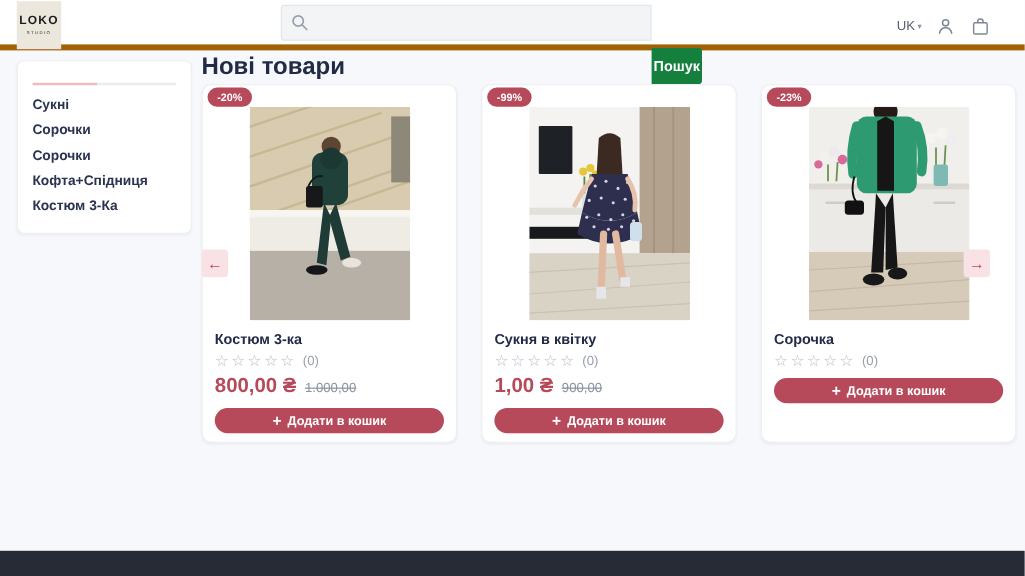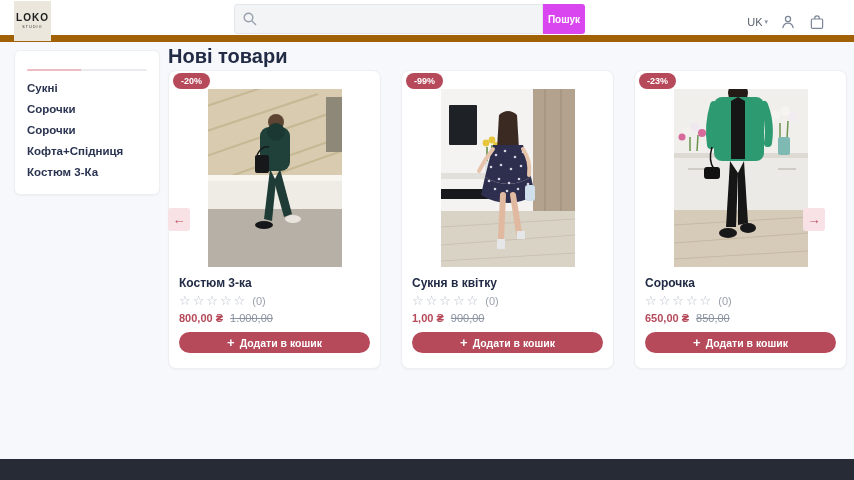--- a/index.html
+++ b/index.html
@@ -1,29 +1,29 @@
 <!DOCTYPE html>
 <html><head>
 <meta charset="utf-8">
 <style>
   * { margin:0; padding:0; box-sizing:border-box; }
   html,body { width:854px; height:480px; overflow:hidden; }
   body { font-family:"Liberation Sans", sans-serif; background:#f7f8fb; position:relative; }
 
   
-  header { position:absolute; top:0; left:0; width:854px; height:42px; background:#ffffff; border-bottom:7px solid #a16207; z-index:5; }
+  header { position:absolute; top:0; left:0; width:854px; height:42px; background:#ffffff; border-bottom:5px solid #a16207; z-index:5; }
   .logo { position:absolute; left:14px; top:1px; width:37px; height:40px; background:#ece7dd; display:flex; flex-direction:column; align-items:center; justify-content:center; cursor:pointer; text-decoration:none; }
   .logo-main { font-size:10px; font-weight:bold; letter-spacing:1px; color:#1c1c1c; line-height:10px; }
   .logo-sub { font-size:3.5px; letter-spacing:1.2px; color:#1c1c1c; margin-top:2px; }
 
   .search { position:absolute; left:234px; top:4px; height:30px; display:flex; }
   .search-input-wrap { position:relative; }
   .search input { width:309px; height:30px; background:#f2f4f6; border:1px solid #e3e6ea; border-radius:3px 0 0 3px; padding:0 8px 0 30px; font-size:12px; color:#333; outline:none; }
   .search-icon { position:absolute; left:8px; top:7px; width:16px; height:16px; }
-  .search button { width:42px; height:30px; background:#d946ef; color:#fff; border:none; border-radius:0 3px 3px 0; font-size:10px; font-weight:bold; cursor:pointer; font-family:"Liberation Sans", sans-serif; }
+  .search button { width:42px; height:30px; background:#15803d; color:#fff; border:none; border-radius:0 3px 3px 0; font-size:12px; font-weight:bold; cursor:pointer; font-family:"Liberation Sans", sans-serif;margin-top:36px; }
 
   .header-right { position:absolute; right:28px; top:0; height:44px; display:flex; align-items:center; gap:11px; }
   .lang { display:flex; align-items:center; gap:2px; font-size:11px; color:#5a6270; cursor:pointer; }
   .chev { font-size:7px; color:#8a93a2; }
   .hicon { width:18px; height:18px; display:inline-block; cursor:pointer; }
 
   
   main { position:absolute; top:42px; left:0; width:854px; height:417px; background:#f7f8fb; }
 
   aside { position:absolute; left:14px; top:8px; width:146px; height:145px; background:#ffffff; border:1px solid #edeff2; border-radius:6px; box-shadow:0 1px 2px rgba(20,30,60,.04); padding:11px 12px; }
@@ -37,21 +37,21 @@
   .cards { position:absolute; left:168px; top:28px; display:flex; gap:20px; }
   .card { position:relative; width:213px; height:299px; background:#ffffff; border:1px solid #edeff2; border-radius:8px; box-shadow:0 1px 2px rgba(20,30,60,.04); }
   .badge { position:absolute; top:2px; left:4px; background:#b6495a; color:#fff; font-size:9px; font-weight:bold; padding:3px 8px; border-radius:10px; z-index:2; }
   .pimg { width:134px; height:178px; margin:18px auto 0 auto; display:block; overflow:hidden; cursor:pointer; }
   .pinfo { padding:0 10px; }
   .ptitle { margin-top:9px; font-size:12px; font-weight:bold; color:#222b45; cursor:pointer; }
   .prating { margin-top:4px; display:flex; align-items:center; gap:5px; }
   .stars { font-size:13px; letter-spacing:2px; color:#b9c0ca; line-height:13px; }
   .rcount { font-size:11px; color:#9aa1ad; }
   .pprice { margin-top:5px; display:flex; align-items:baseline; gap:7px; }
-  .price-new { font-size:11px; font-weight:bold; color:#b6495a; }
+  .price-new { font-size:17px; font-weight:bold; color:#b6495a; }
   .price-old { font-size:11px; color:#8b93a1; text-decoration:line-through;text-align:center; }
   .add-btn { margin-top:8px; width:100%; height:21px; background:#b6495a; color:#fff; border:none; border-radius:11px; font-size:10.5px; font-weight:bold; cursor:pointer; display:flex; align-items:center; justify-content:center; gap:5px; font-family:"Liberation Sans", sans-serif; }
   .plus { font-size:13px; font-weight:bold; line-height:13px; }
 
   .navbtn { position:absolute; width:22px; height:23px; background:#f8e2e6; border:none; border-radius:3px; color:#b6495a; font-size:13px; cursor:pointer; display:flex; align-items:center; justify-content:center; z-index:3; }
   .nav-prev { left:168px; top:166px; }
   .nav-next { left:803px; top:166px; }
 
   footer { position:absolute; bottom:0; left:0; width:854px; height:21px; background:#262b36; }
 
@@ -278,24 +278,20 @@
             <rect x="30" y="78" width="16" height="12" rx="3" fill="#111"></rect>
           </g>
         </svg>
       </span>
       <div class="pinfo">
         <div class="ptitle">Сорочка</div>
         <div class="prating">
           <span class="stars">☆☆☆☆☆</span>
           <span class="rcount">(0)</span>
         </div>
-        <div class="pprice">
-          <span class="price-new">650,00 ₴</span>
-          <span class="price-old">850,00</span>
-        </div>
         <button class="add-btn">
           <span class="plus">+</span>
           <span>Додати в кошик</span>
         </button>
       </div>
     </article>
 
   </section>
 
   <button class="navbtn nav-prev">

